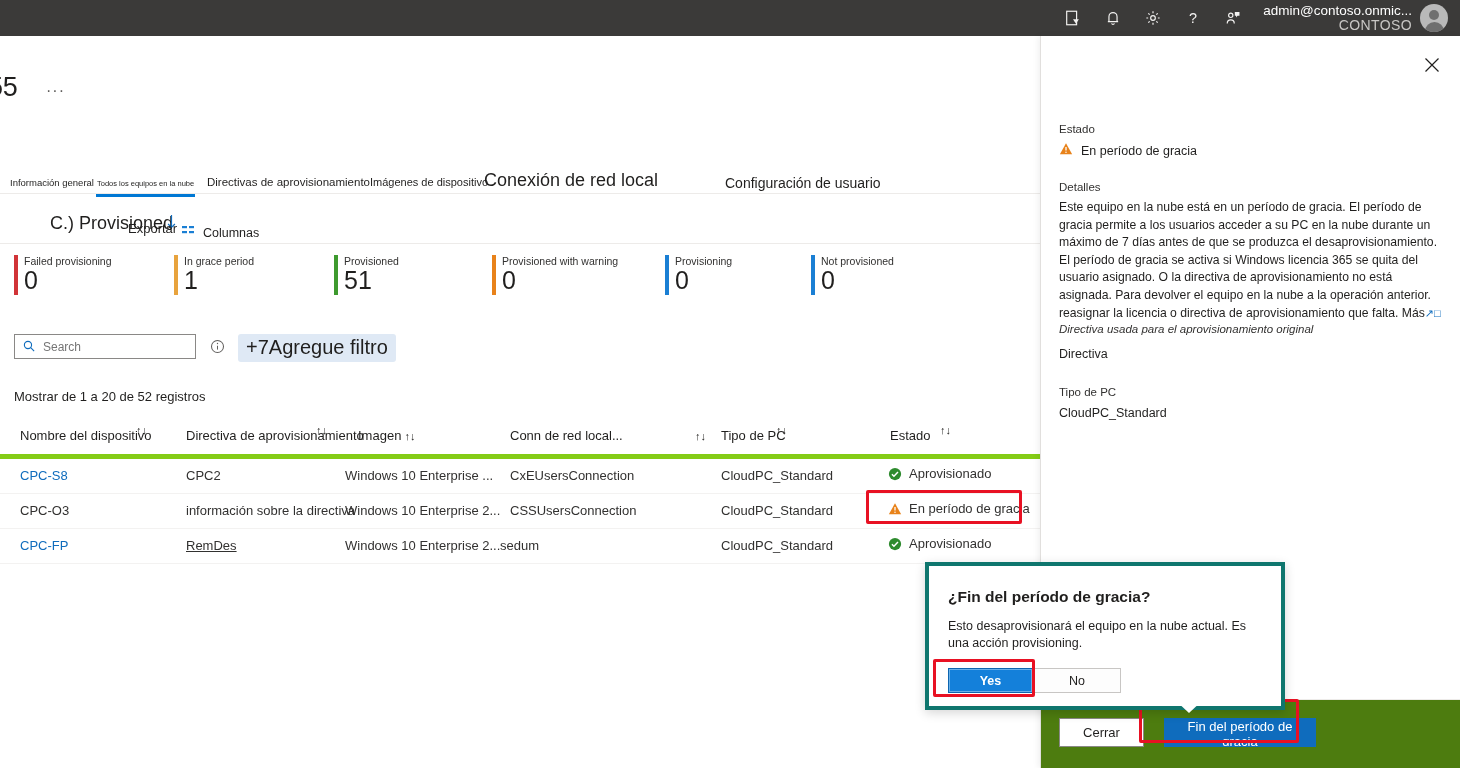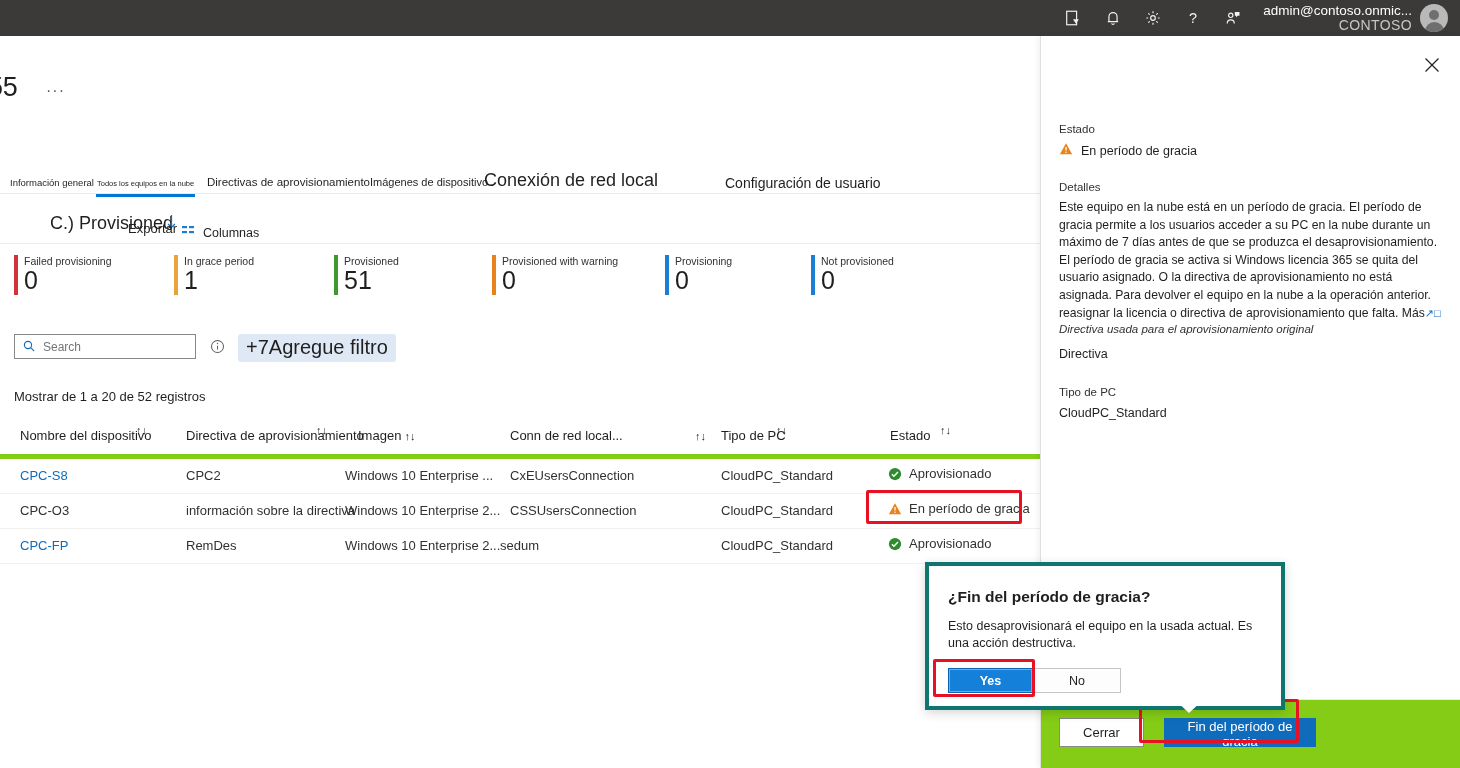--- a/index.html
+++ b/index.html
@@ -114,21 +114,21 @@
   .p-label { position: absolute; left: 18px; font-size: 11.5px; color: #323130; }
   .p-value { position: absolute; left: 18px; font-size: 12.5px; color: #201f1e; }
   .p-status { position: absolute; left: 18px; top: 106px; display:flex; align-items:center; gap:8px; font-size:12.5px; color:#201f1e; }
   .p-body {
     position: absolute; left: 18px; top: 163px; width: 388px;
     font-size: 12.2px; line-height: 17.6px; color: #201f1e;
   }
   .ext-link { color: #0f6cbd; font-size: 11px; }
   .panel-footer {
     position: absolute; left: 0; bottom: 0; width: 420px; height: 68px;
-    border-top: 1px solid #edebe9; background: #84cc16;
+    border-top: 1px solid #edebe9; background: #4d7c0f;
   }
   .btn {
     font-family: "Liberation Sans", sans-serif; font-size: 13px;
     border: 1px solid #8a8886; background: #ffffff; color: #201f1e;
     height: 29px; padding: 0 16px; box-sizing: border-box; cursor: pointer;
   }
   .btn-primary { background: #0f6cbd; border-color: #0f6cbd; color: #fff; }
 
   
   .dialog {
@@ -369,21 +369,21 @@
               <path d="M8 5.6v4.1" stroke="#fff" stroke-width="1.5"></path>
               <circle cx="8" cy="11.8" r="0.85" fill="#fff"></circle>
             </svg>
         </span>
         <span>En período de gracia</span>
       </div>
     </div>
 
     <div class="tbl-row">
       <div class="td link" style="left:20px;">CPC-FP</div>
-      <div class="td" style="left:186px;">RemDes</div>
+      <div class="td" style="left:186px;text-decoration:underline;">RemDes</div>
       <div class="td" style="left:345px;">Windows 10 Enterprise 2...</div>
       <div class="td" style="left:500px;">sedum</div>
       <div class="td" style="left:721px;">CloudPC_Standard</div>
       <div class="status-cell" style="left:888px;">
         <span>
           <svg class="ic-ok" viewBox="0 0 16 16">
               <circle cx="8" cy="8" r="7" fill="#2e8b2e"></circle>
               <path d="M4.5 8.2l2.3 2.3 4.6-4.8" fill="none" stroke="#fff" stroke-width="1.7"></path>
             </svg>
         </span>
@@ -427,21 +427,21 @@
     <div class="panel-footer">
       <button class="btn" style="position:absolute; left:18px; top:18px; width:85px;">Cerrar</button>
       <button class="btn btn-primary" style="position:absolute; left:123px; top:18px; width:152px; overflow:hidden;">Fin del período de gracia</button>
     </div>
   </div>
 
   <div class="hl" style="left:1139px; top:699px; width:160px; height:44px;"></div>
 
   <div class="dialog">
     <div class="dlg-title">¿Fin del período de gracia?</div>
-    <div class="dlg-text">Esto desaprovisionará el equipo en la usada actual. Es una acción destructiva.</div>
+    <div class="dlg-text">Esto desaprovisionará el equipo en la nube actual. Es una acción provisioning.</div>
     <div class="dlg-btns">
       <div class="dlg-btn dlg-yes">Yes</div>
       <div class="dlg-btn dlg-no">No</div>
     </div>
   </div>
   <div class="dlg-caret"></div>
 
   <div class="hl" style="left:933px; top:659px; width:102px; height:38px;"></div>
 
 </div>

